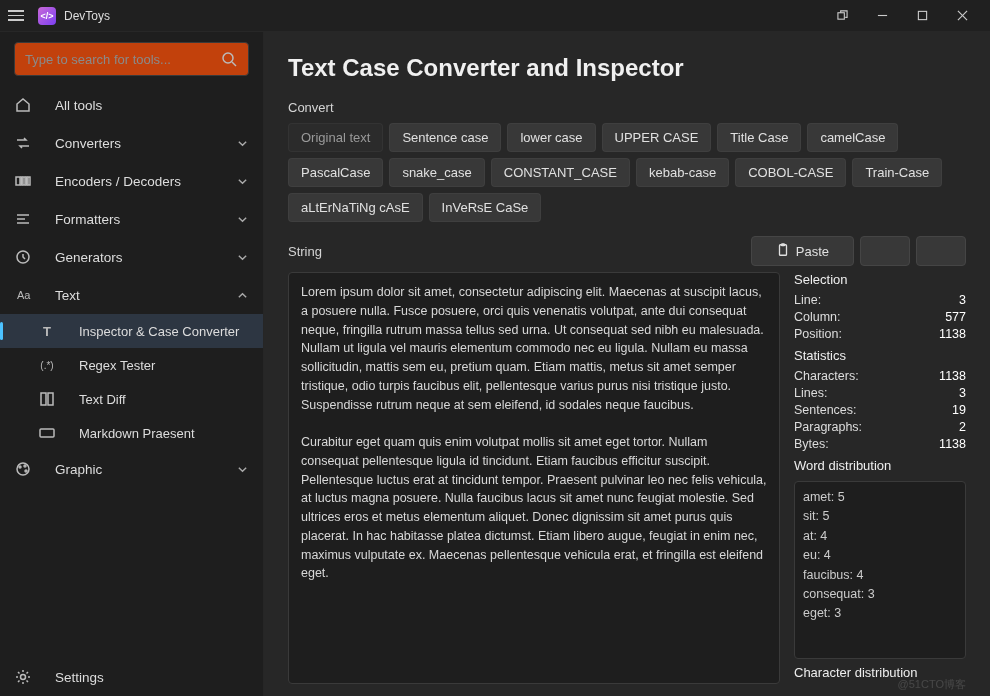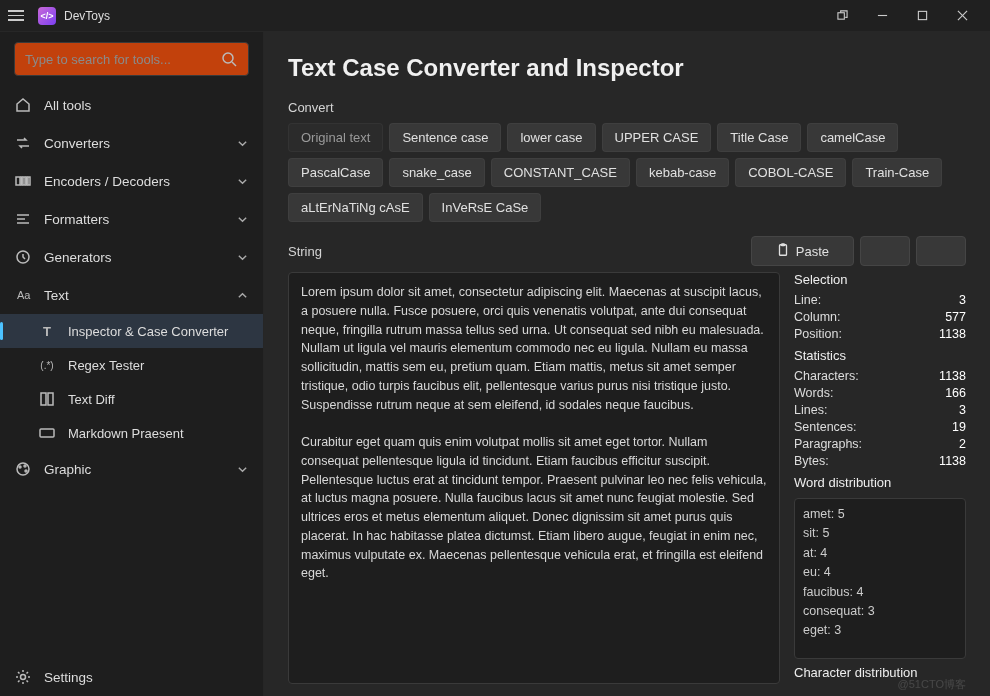--- a/index.html
+++ b/index.html
@@ -56,21 +56,21 @@
 .search input::placeholder { color: #8a8a8a; }
 .nav { flex: 1; overflow-y: auto; padding-top: 4px; }
 .nav-item {
   display: flex; align-items: center;
   height: 38px;
   padding: 0 14px;
   cursor: pointer;
   color: #ddd;
   font-size: 13.5px;
   position: relative;
-  gap: 12px;
+  gap: 23px;
 }
 .nav-item.sub { padding-left: 38px; height: 34px; font-size: 13px; }
 .nav-item.selected { background: #2d3642; }
 .nav-item.selected::before {
   content: ""; position: absolute; left: 0; top: 8px; bottom: 8px; width: 3px;
   background: #4cc2ff; border-radius: 2px;
 }
 .nav-icon { width: 18px; height: 18px; display: flex; align-items: center; justify-content: center; color: #bbb; }
 .nav-icon svg { width: 16px; height: 16px; stroke: currentColor; fill: none; stroke-width: 1.5; }
 .nav-chevron { margin-left: auto; width: 14px; height: 14px; display: flex; align-items: center; justify-content: center; }
@@ -405,24 +405,20 @@
               <span>1138</span>
             </div>
           </div>
         <div class="stats-head">Statistics</div>
         <div id="stat-rows">
             <div class="stat-row">
               <span>Characters:</span>
               <span>1138</span>
             </div>
             <div class="stat-row">
-              <span>Words:</span>
-              <span>166</span>
-            </div>
-            <div class="stat-row">
               <span>Lines:</span>
               <span>3</span>
             </div>
             <div class="stat-row">
               <span>Sentences:</span>
               <span>19</span>
             </div>
             <div class="stat-row">
               <span>Paragraphs:</span>
               <span>2</span>

